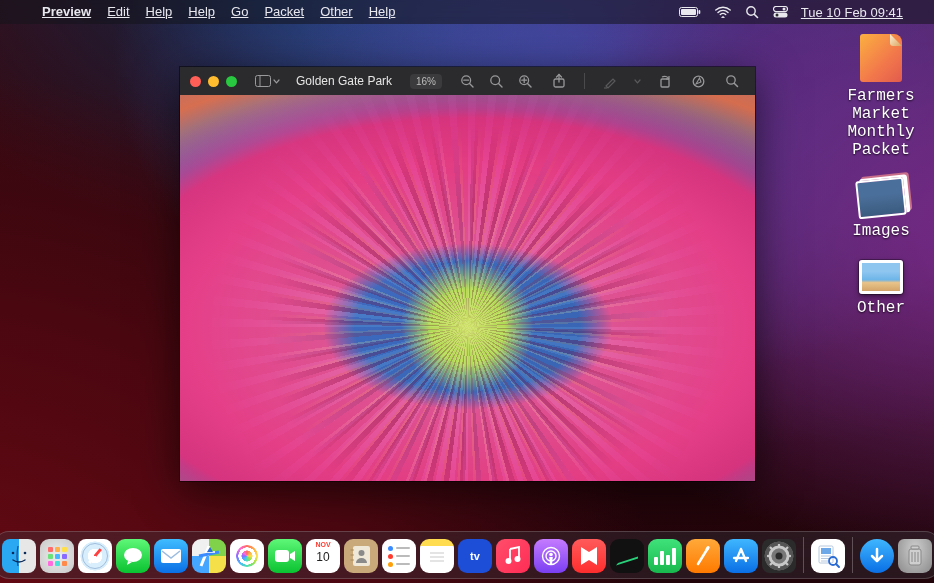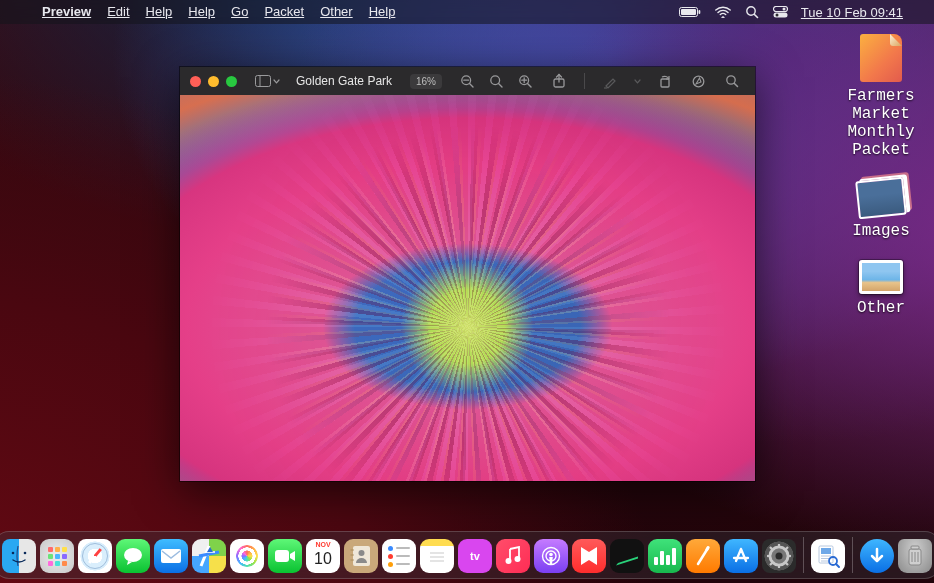--- a/index.html
+++ b/index.html
@@ -128,35 +128,35 @@
   .di-safari{background:radial-gradient(circle,#fff 30%,#d9eefc 31% 60%,#fff 61%);} 
   .di-messages{background:linear-gradient(180deg,#5ef777,#0ac231);} 
   .di-mail{background:linear-gradient(180deg,#3fbcff,#0a6fe5);} 
   .di-maps{background:conic-gradient(#7fd24a 0 90deg,#f6e04a 90deg 180deg,#45a6ff 180deg 270deg,#f0f0f0 270deg 360deg);} 
   .di-photos{background:#fff;} 
   .di-facetime{background:linear-gradient(180deg,#5ef777,#0ac231);} 
   .di-calendar{background:#fff;} 
   .di-contacts{background:#c9a87a;} 
   .di-reminders{background:#fff;} 
   .di-notes{background:linear-gradient(180deg,#ffdc50 20%,#fff 20%);} 
-  .di-tv{background:#d946ef;} 
+  .di-tv{background:#1d4ed8;} 
   .di-music{background:linear-gradient(135deg,#ff4d6a,#ff2d55);} 
   .di-podcasts{background:linear-gradient(180deg,#c57bff,#7b3ff2);} 
   .di-news{background:linear-gradient(180deg,#ff5a5a,#ff2d2d);} 
   .di-stocks{background:#111;} 
   .di-numbers{background:linear-gradient(180deg,#3fe27a,#18b84e);} 
   .di-pages{background:linear-gradient(180deg,#ffa93a,#ff7a00);} 
   .di-appstore{background:linear-gradient(180deg,#3fb6ff,#0a6fe5);} 
   .di-settings{background:radial-gradient(circle,#777 30%,#555 31% 60%,#2b2b2b 61%);} 
   .di-preview{background:#fff;} 
   .di-downloads{background:linear-gradient(180deg,#3fb6ff,#0a6fe5);} 
   .di-trash{background:radial-gradient(ellipse at 50% 30%,#cfcfcf,#8a8a8a);border-radius:6px 6px 9px 9px;}
 
   .di-calendar .top{position:absolute;top:2px;left:0;right:0;text-align:center;font-size:7px;color:#ff3b30;font-weight:700;text-transform:uppercase;}
-  .di-calendar .day{position:absolute;top:11px;left:0;right:0;text-align:center;font-size:16px;color:#222;font-weight:500;}
+  .di-calendar .day{position:absolute;top:11px;left:0;right:0;text-align:center;font-size:12px;color:#222;font-weight:500;}
   .di-photos .flower{width:22px;height:22px;border-radius:50%;
     background: conic-gradient(#ff6b5a,#ffb04a,#ffe04a,#98e24a,#4ae2b0,#4ab6ff,#8a6bff,#ff6bdc,#ff6b5a);
     mask: radial-gradient(circle,#000 35%,transparent 36% 55%,#000 56%);
     -webkit-mask: radial-gradient(circle,#000 35%,transparent 36% 55%,#000 56%);
   }
   .di-safari .compass{width:26px;height:26px;border-radius:50%;border:1px solid #9fbedc;position:relative;}
   .di-safari .compass::after{content:"";position:absolute;left:50%;top:50%;width:3px;height:18px;background:linear-gradient(#ff4040 50%,#fff 50%);transform:translate(-50%,-50%) rotate(40deg);}
   .di-launchpad .grid{display:grid;grid-template-columns:repeat(3,5px);grid-auto-rows:5px;gap:2px;}
   .di-launchpad .grid span{border-radius:1px;}
   .di-stocks .line{width:22px;height:12px;border-bottom:2px solid #29d17a;border-left:2px solid transparent;transform:skewY(-18deg);position:relative;}

